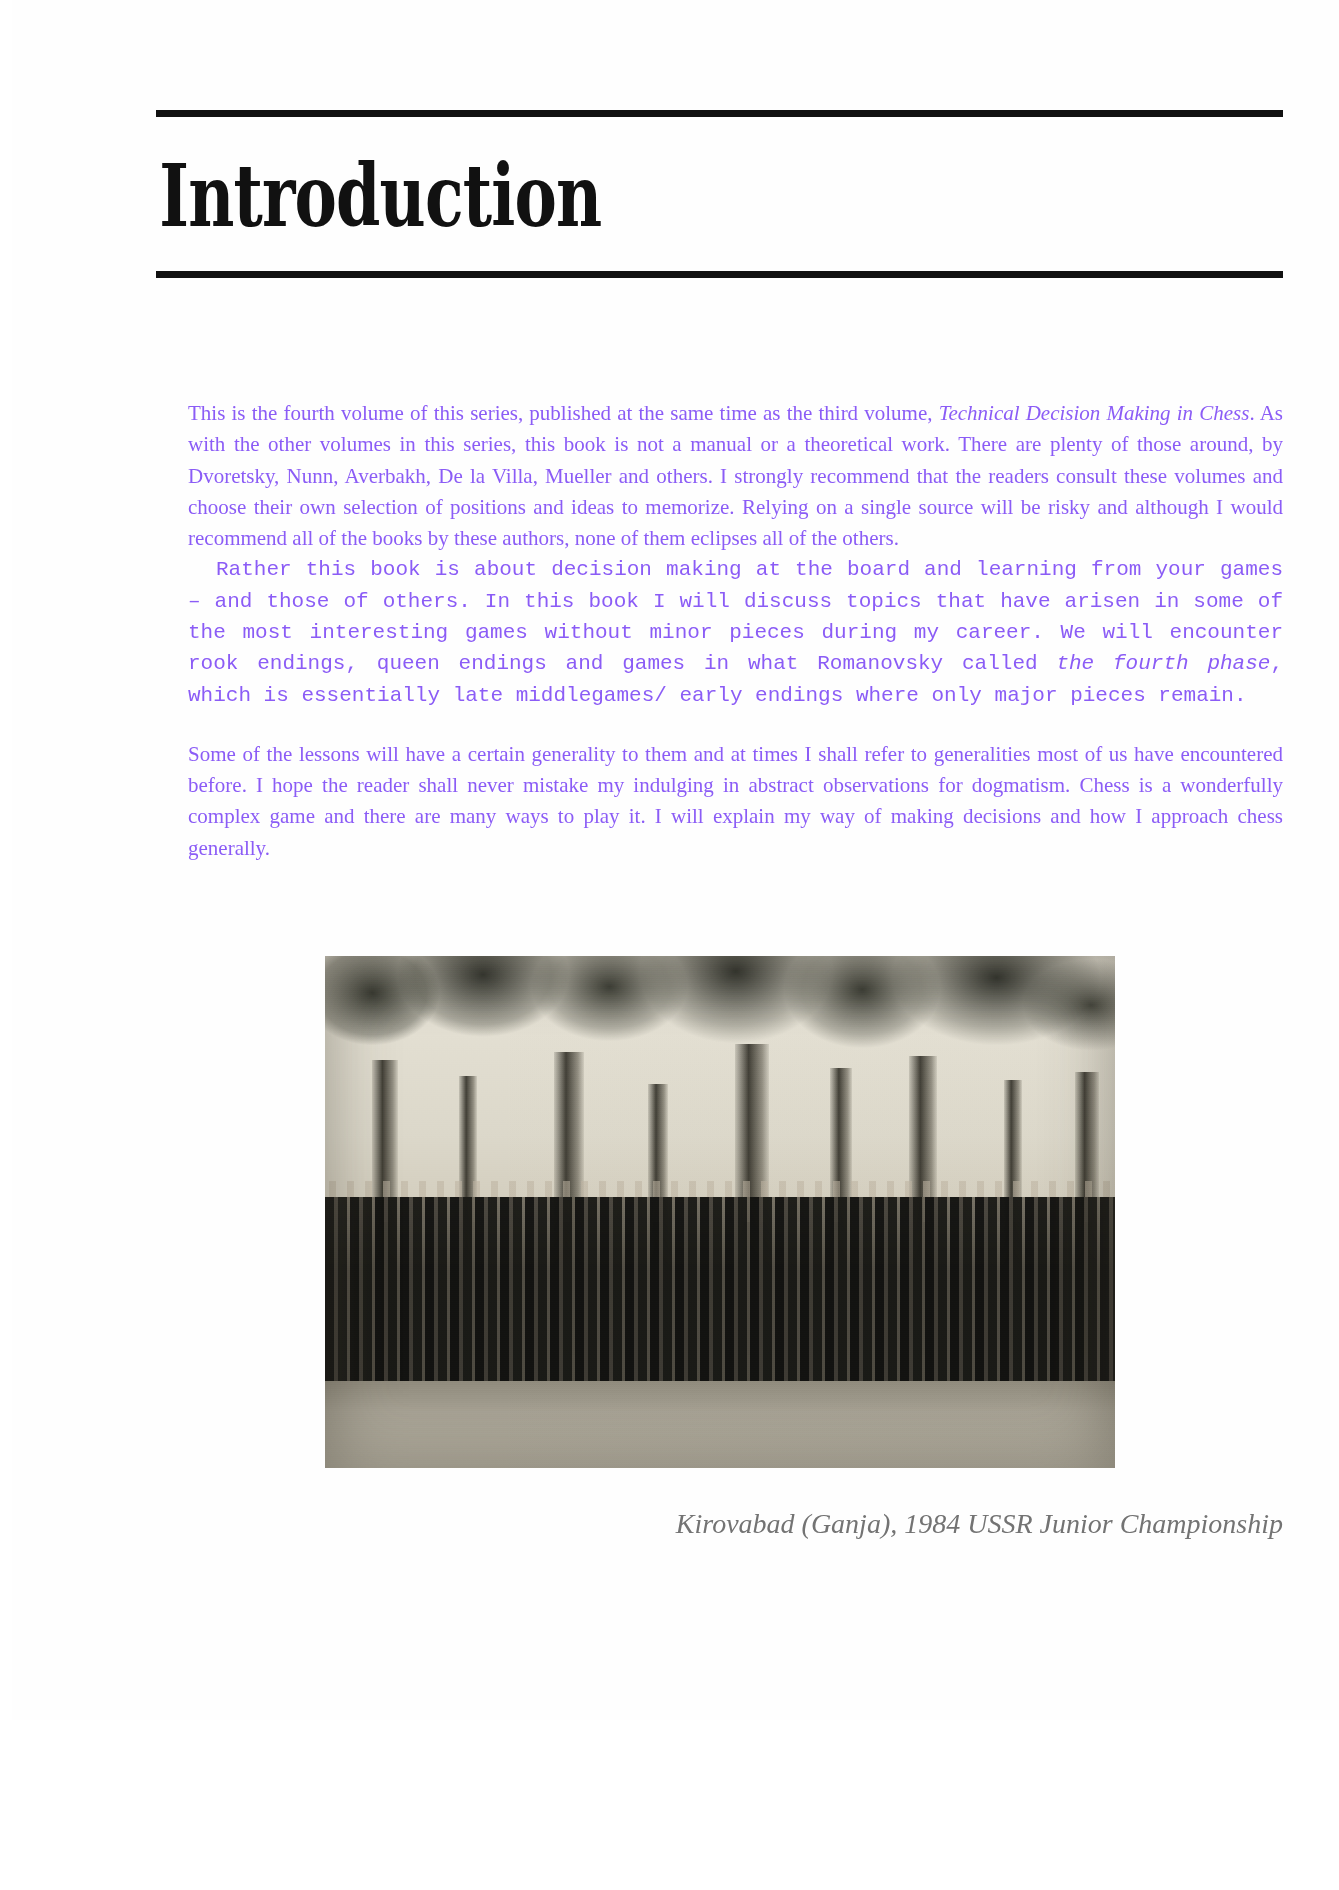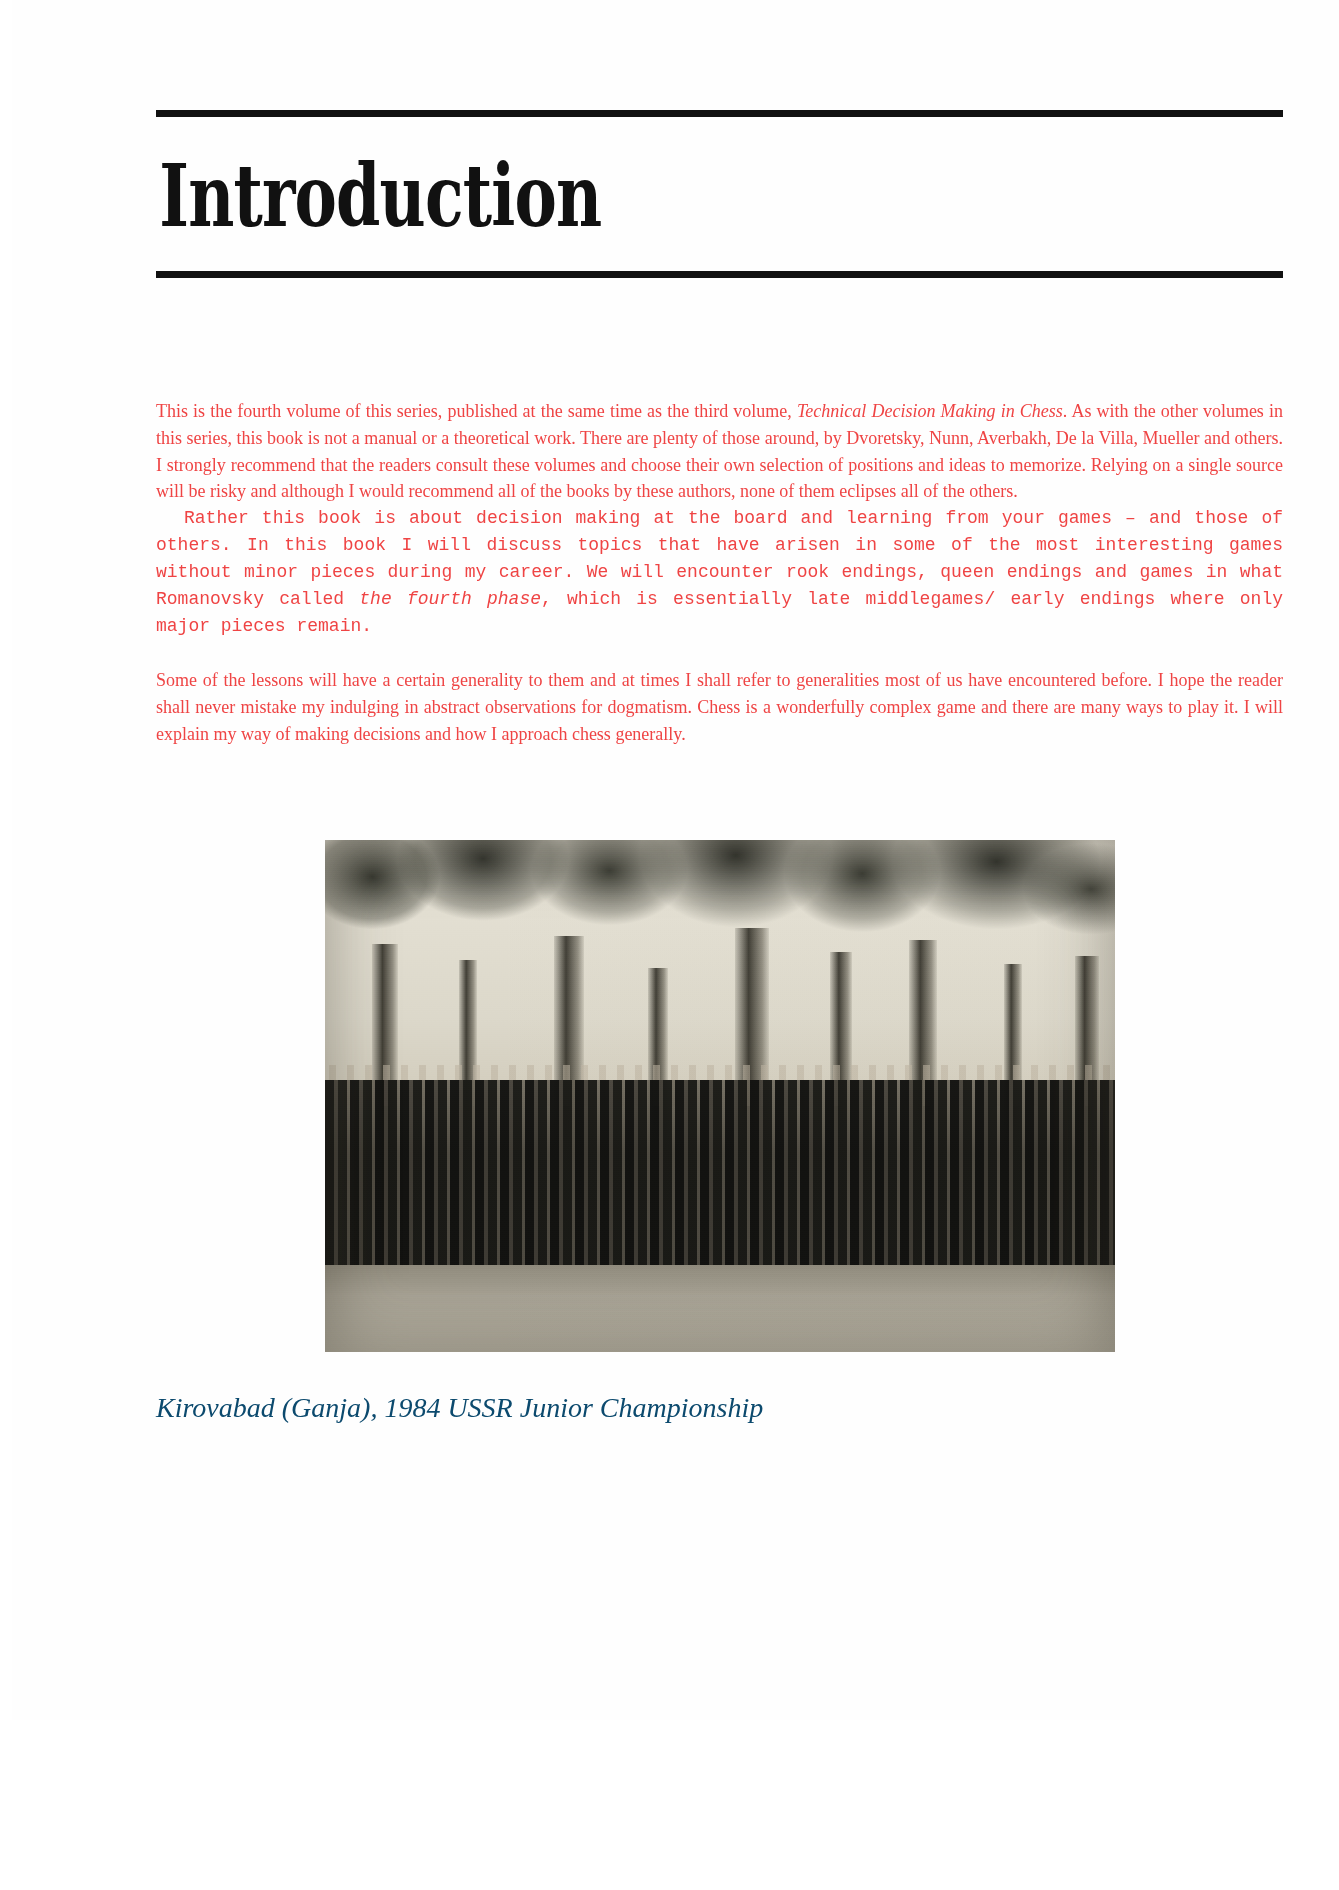--- a/index.html
+++ b/index.html
@@ -45,25 +45,26 @@
     font-size: 86px;
     line-height: 1.0;
     letter-spacing: -1px;
     padding: 36px 0 32px 4px;
     color: #111111;
     font-stretch: condensed;
     transform: scaleX(0.82);
     transform-origin: left center;
   }
   .body-text {
-    font-size: 18px;
+    font-size: 21px;
     line-height: 1.49;
     text-align: justify;
-    color: #ef4444;
+    color: #8b5cf6;
     margin-top: 120px;
+    margin-left: 32px;
   }
   .body-text p {
     margin: 0;
     text-indent: 0;
   }
   .body-text p.indent {
     text-indent: 28px;
     font-family: Liberation Mono, monospace;
   }
   .body-text p.gap {
@@ -141,22 +142,22 @@
     mix-blend-mode: overlay;
   }
   .photo .vignette {
     position: absolute; left:0; top:0; width:100%; height:100%;
     box-shadow: inset 0 0 70px rgba(60,55,45,0.45);
   }
   .caption {
     margin-top: 36px;
     font-size: 28px;
     font-style: italic;
-    text-align: left;
-    color: #0c4a6e;
+    text-align: right;
+    color: #737373;
     font-family: "Liberation Serif", serif;
   }
 </style>
 </head>
 <body>
 
 <div class="page">
   <div class="content">
 
     <div class="rule-top"></div>

